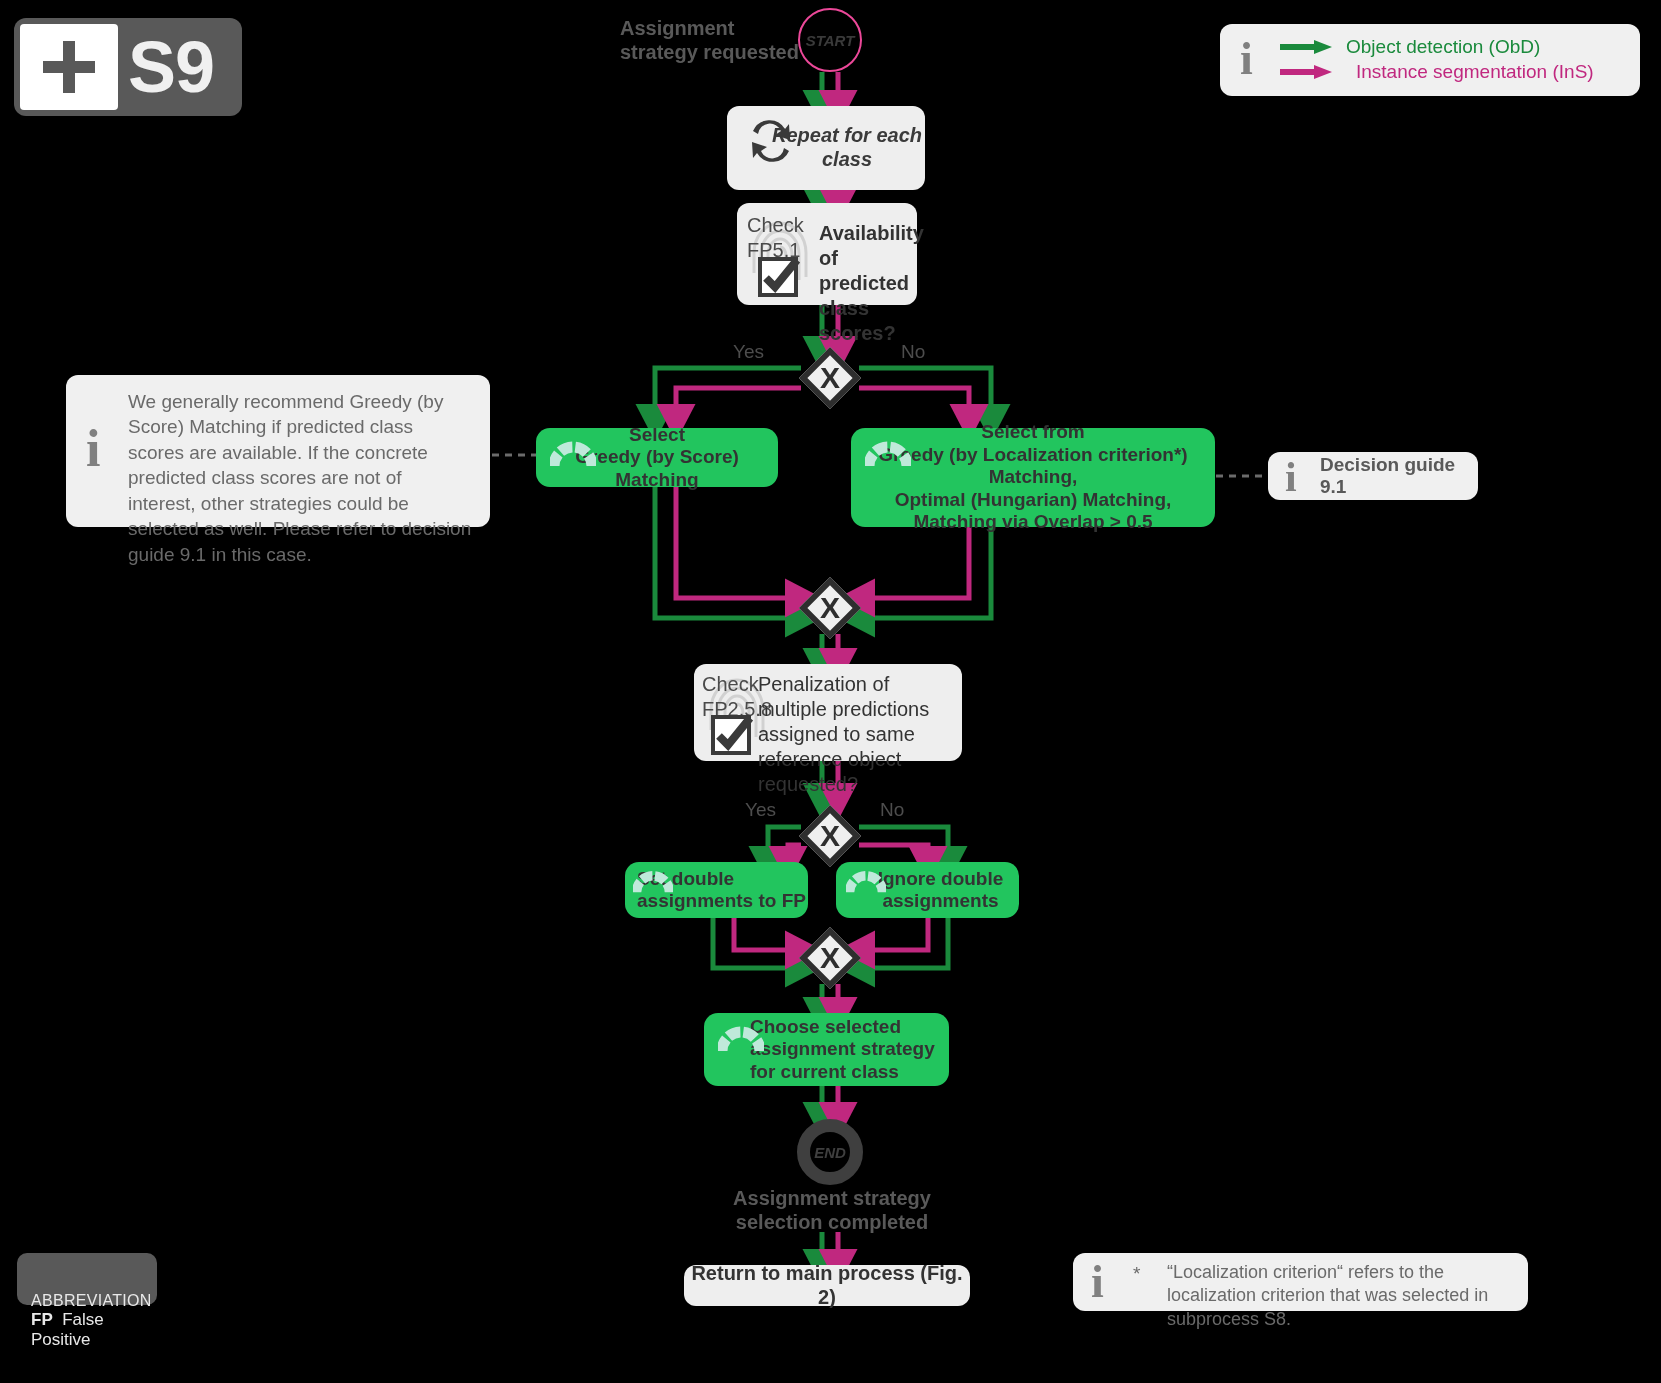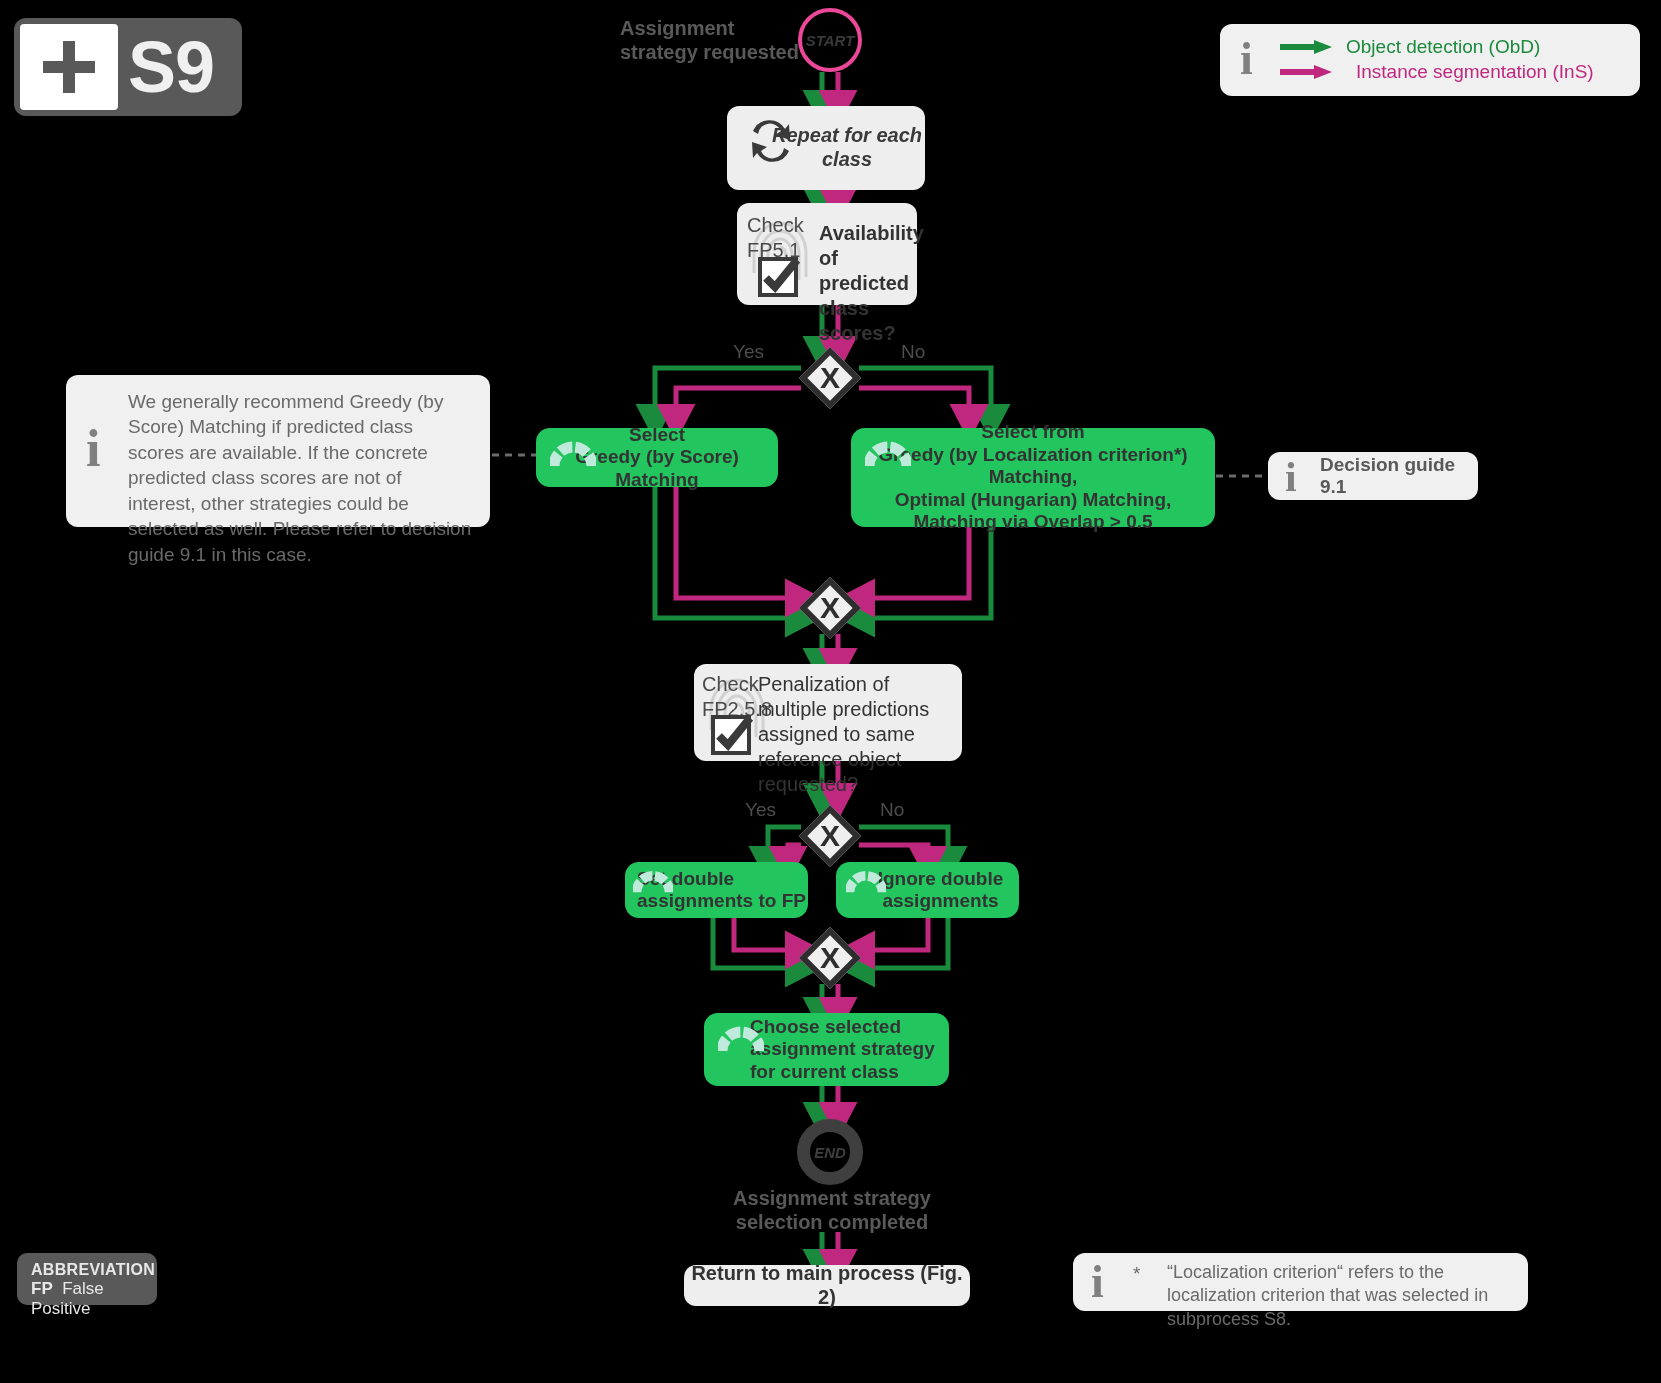--- a/index.html
+++ b/index.html
@@ -37,40 +37,40 @@
   .task .gauge{position:absolute;left:14px;top:10px;width:46px;height:30px;}
 
   
   .graytask{position:absolute;background:#eeeeee;border-radius:12px;box-sizing:border-box;
      color:#333;display:flex;align-items:center;line-height:1.18;}
 
   .labeltext{position:absolute;color:#595959;font-weight:bold;line-height:1.22;}
   .smalllabel{position:absolute;color:#4d4d4d;font-size:19px;}
 
   .circ-start{position:absolute;width:64px;height:64px;border-radius:50%;
-    border:4px solid #ec4899;background:#000;box-sizing:border-box;
+    border:2px solid #ec4899;background:#000;box-sizing:border-box;
     display:flex;align-items:center;justify-content:center;text-align:right;}
   .circ-start span{color:#3a3a3a;font-style:italic;font-weight:bold;font-size:15px;}
   .circ-end{position:absolute;width:66px;height:66px;border-radius:50%;
     border:13px solid #3f3f3f;background:#000;box-sizing:border-box;
     display:flex;align-items:center;justify-content:center;}
   .circ-end span{color:#3f3f3f;font-style:italic;font-weight:bold;font-size:15px;}
 
   .gateway{position:absolute;width:58px;height:58px;}
   .gateway .dia{position:absolute;left:7px;top:7px;width:44px;height:44px;
     background:#efefef;border:6px solid #2e2e2e;transform:rotate(45deg);box-sizing:border-box;}
   .gateway .xg{position:absolute;left:0;top:0;width:58px;height:58px;
     display:flex;align-items:center;justify-content:center;
     color:#2e2e2e;font-weight:bold;font-size:30px;}
 
   .abbrbox{position:absolute;background:#595959;border-radius:10px;color:#e8e8e8;
      padding:8px 14px 10px 14px;box-sizing:border-box;}
   .abbrbox .ibar{position:absolute;left:-5px;top:-5px;width:100%;height:100%;
      border-radius:10px;background:#8a8a8a;z-index:-1;}
-  .abbrbox .t1{font-size:16px;font-weight:bold;letter-spacing:.3px;}
+  .abbrbox .t1{font-size:16px;font-weight:normal;letter-spacing:.3px;margin-top:31px;}
   .abbrbox .t2{font-size:17px;}
   .abbrbox .t2 b{font-weight:bold;}
 
   .legendrow{display:flex;align-items:center;gap:10px;}
   .legendtext{font-size:19px;}
 </style>
 </head>
 <body>
 
 <svg class="edges" width="1661" height="1383">

